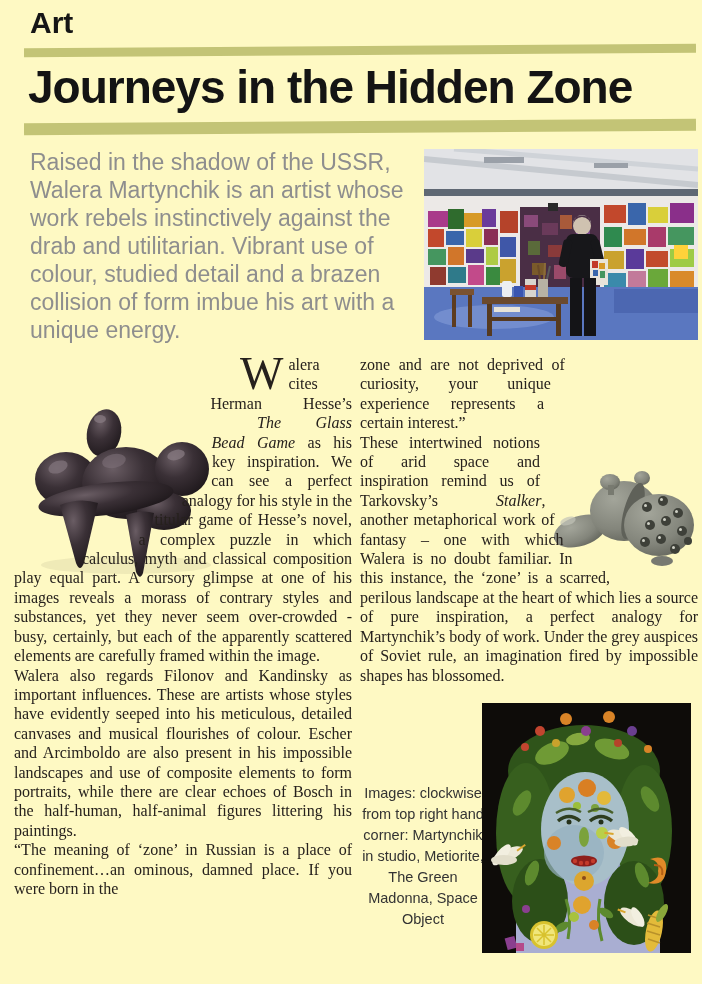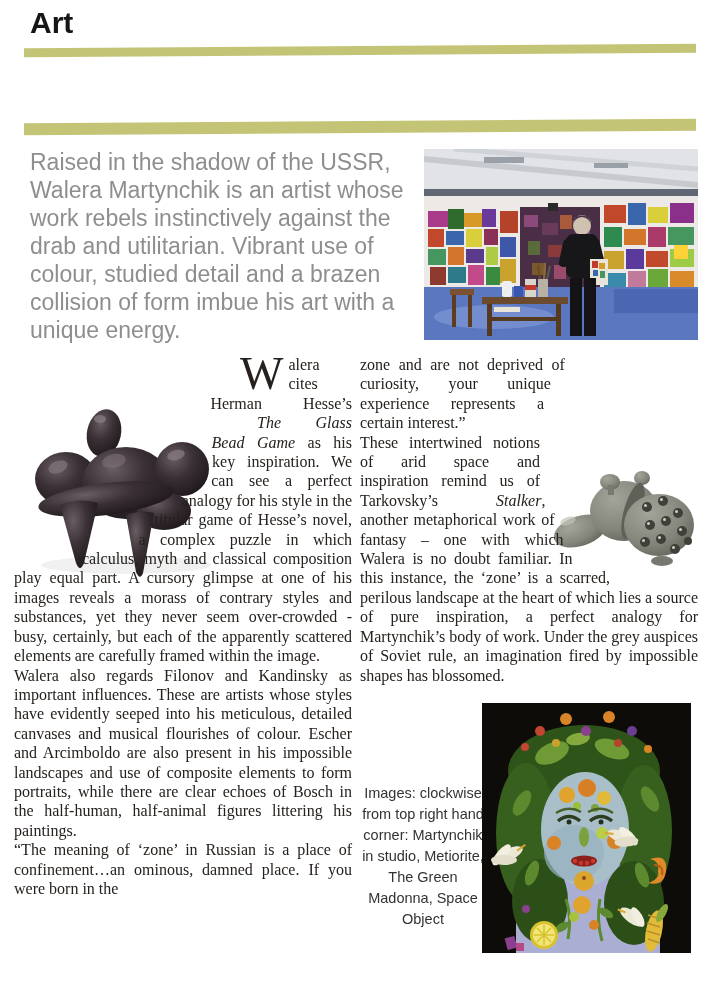--- a/index.html
+++ b/index.html
@@ -1,18 +1,18 @@
 <!DOCTYPE html>
 <html><head>
 <meta charset="utf-8">
 <style>
   html,body{margin:0;padding:0;background:#e9e8e4;}
   .page{
     position:relative;width:702px;height:984px;margin:0 auto;
-    background:#ffffff;overflow:hidden;
+    background:#fef9c3;overflow:hidden;
     font-family:"Liberation Serif",serif;color:#26211d;
   }
   
   .kicker{
     position:absolute;left:30px;top:6px;
     font-family:"Liberation Sans",sans-serif;font-weight:bold;
     font-size:30px;color:#161616;letter-spacing:0;
   }
   .rule{position:absolute;left:24px;width:672px;background:#c3c476;}
   .rule-top{top:46px;height:9px;transform:rotate(-.4deg);}
@@ -64,20 +64,21 @@
   .madonna svg{display:block;}
   i{font-style:italic;margin-left:46px;}
 </style>
 </head>
 <body>
 
 <div class="page">
 
   <div class="kicker">Art</div>
   <div class="rule rule-top"></div>
+  <div class="headline">Journeys in the Hidden Zone</div>
   <div class="rule rule-bottom"></div>
 
   <div class="standfirst">Raised in the shadow of the USSR, Walera Martynchik is an artist whose work rebels instinctively against the drab and utilitarian. Vibrant use of colour, studied detail and a brazen collision of form imbue his art with a unique energy.</div>
 
   <div class="studio">
     <svg width="274" height="191" viewBox="0 0 274 191">
       <rect width="274" height="191" fill="#e2e3e6"></rect>
       <line x1="0" y1="10" x2="274" y2="36" stroke="#c6cacf" stroke-width="6"></line>
       <line x1="30" y1="0" x2="274" y2="20" stroke="#cfd3d8" stroke-width="5"></line>
       <rect x="0" y="40" width="274" height="7" fill="#5f6874"></rect>

